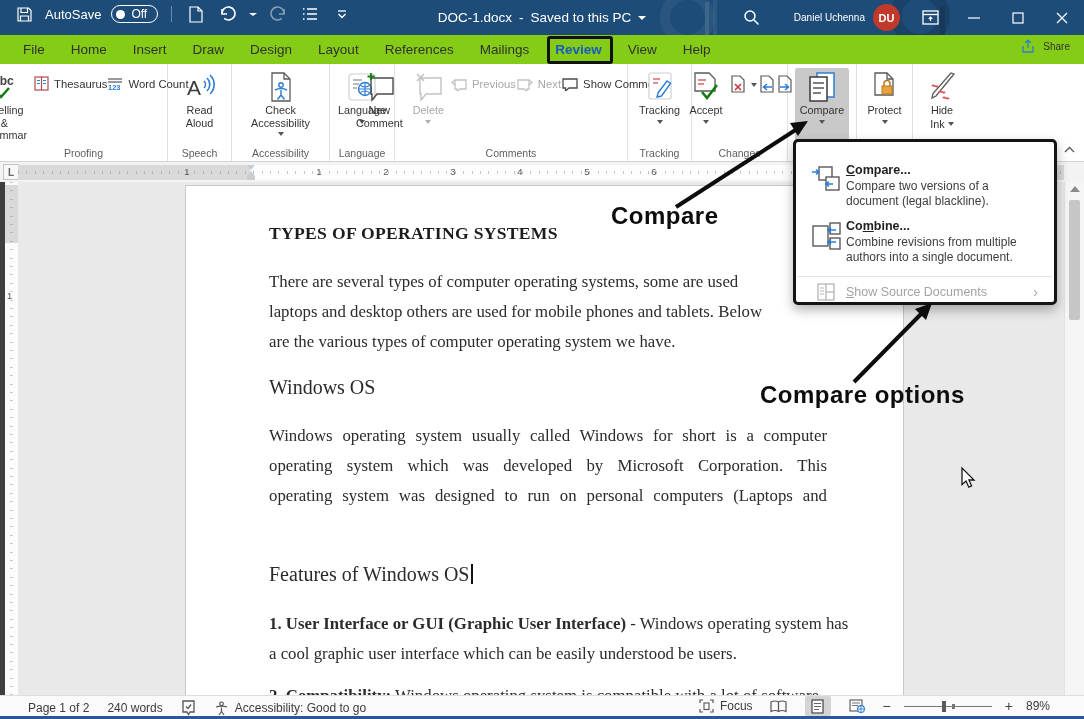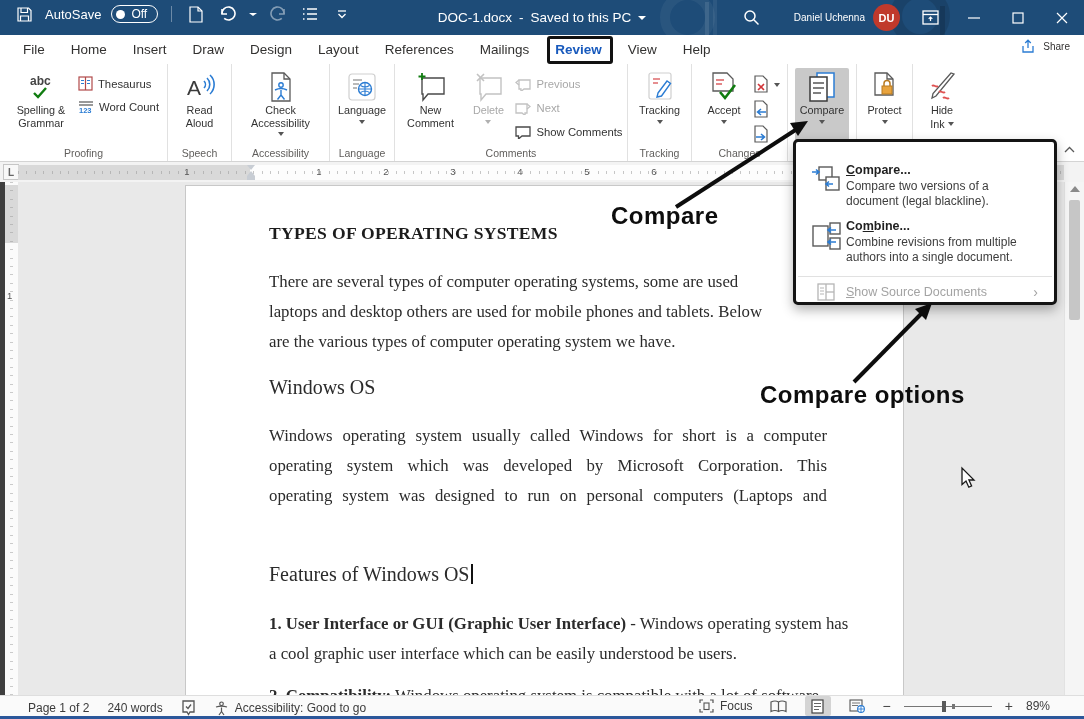--- a/index.html
+++ b/index.html
@@ -21,36 +21,36 @@
   .tbico{display:flex;align-items:center;justify-content:center;width:22px;height:28px}
   .faded{opacity:.45}
   .tb-title{position:absolute;left:0;right:0;top:0;height:35px;display:flex;align-items:center;justify-content:center;gap:7px;font-size:13.5px;z-index:1}
   .tb-right{margin-left:auto;display:flex;align-items:center;z-index:2}
   .tbbtn{width:44px;height:35px;display:flex;align-items:center;justify-content:center}
   .avatar{width:27px;height:27px;border-radius:50%;background:#c0392b;color:#fff;font-size:11px;font-weight:bold;display:flex;align-items:center;justify-content:center;margin:0 8px}
   .uname{font-size:10px;margin-left:20px}
   .wchev{display:inline-block;width:0;height:0;border-left:4px solid transparent;border-right:4px solid transparent;border-top:4px solid #fff}
 
   
-  .tabbar{position:absolute;top:35px;left:0;width:100%;height:29px;background:#ffffff;display:flex;align-items:stretch;padding-left:10px;z-index:30}
+  .tabbar{position:absolute;top:35px;left:0;width:100%;height:29px;background:#84cc16;display:flex;align-items:stretch;padding-left:10px;z-index:30}
   .tab{padding:0 13px;font-size:13.5px;color:#323130;line-height:29px;position:relative}
   .tab.sel{color:#185abd;font-weight:bold}
   .tab.sel::after{content:"";position:absolute;left:12px;right:12px;bottom:0;height:3px;background:#185abd}
   .review-annot{position:absolute;left:547px;top:36px;width:66px;height:28px;border:3px solid #111;border-radius:3px;z-index:45;pointer-events:none}
   .share{position:absolute;right:14px;top:39px;display:flex;gap:6px;align-items:center;font-size:10px;color:#323130;z-index:31}
 
   
   .ribbon{position:absolute;top:64px;left:0;width:100%;height:98px;background:#fff;border-bottom:1px solid #d4d4d4;display:flex;z-index:20}
   .rgroup{position:relative;height:100%;border-right:1px solid #e1e1e1;display:flex;align-items:flex-start;justify-content:center;gap:4px;padding-top:4px}
   .glabel{position:absolute;bottom:2px;left:0;right:0;text-align:center;font-size:10.5px;color:#605e5c}
   .bigbtn{display:flex;flex-direction:column;align-items:center;gap:1px;font-size:10.8px;color:#333;text-align:center;line-height:12.5px;padding:3px 3px 0}
   .bigbtn .icn{height:32px;display:flex;align-items:center;justify-content:center}
   .chev{display:inline-block;width:0;height:0;border-left:3.5px solid transparent;border-right:3.5px solid transparent;border-top:4px solid #555;margin-top:2px}
   .chev.g{border-top-color:#b0b0b0}
-  .scol{display:flex;flex-direction:column;justify-content:space-between;padding-top:4px}
+  .scol{display:flex;justify-content:space-between;padding-top:4px}
   .srow{display:flex;align-items:center;gap:5px;font-size:11.3px;color:#333;height:23px;white-space:nowrap}
   .dis{color:#a8a8a8}
   .active-btn{background:#c9c9c9;border-radius:2px}
   .collapse{position:absolute;right:9px;bottom:4px}
 
   
   .rulerbar{position:absolute;left:0;top:162px;width:1084px;height:20px;background:#f3f3f3;z-index:5}
   .tabsel{position:absolute;left:3px;top:2px;width:16px;height:16px;background:#f8f8f8;border:1px solid #c6c6c6;color:#666;font-size:10px;font-weight:bold;display:flex;align-items:center;justify-content:center}
   .hruler{position:absolute;left:18px;top:3px;height:15px;width:1046px;background:#d9d9d9;overflow:hidden}
   .hruler .white{position:absolute;left:232px;top:0;width:588px;height:15px;background:#fdfdfd}

